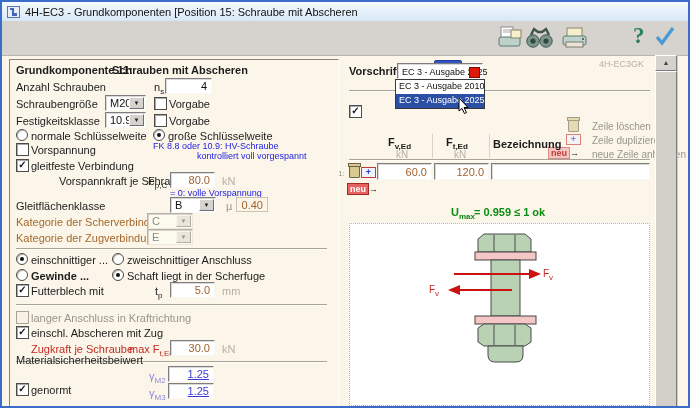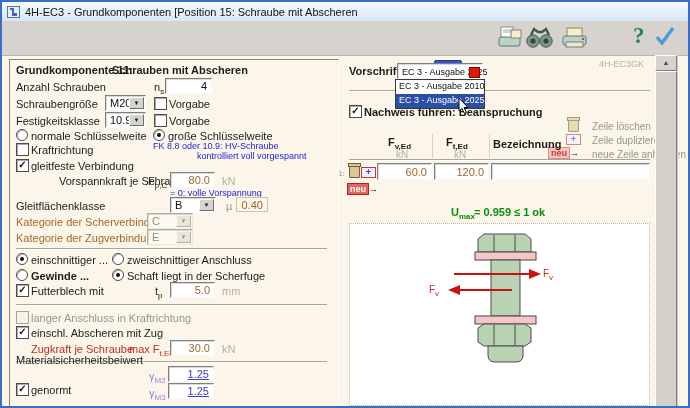--- a/index.html
+++ b/index.html
@@ -142,21 +142,21 @@
   </div>
   <div class="chk" style="left:152px;top:112px;"></div>
   <span class="t" style="left:167px;top:113px;">Vorgabe</span>
 
   <div class="radio" style="left:14px;top:127px;"></div>
   <span class="t" style="left:29px;top:128px;">normale Schlüsselweite</span>
   <div class="radio on" style="left:151px;top:127px;"></div>
   <span class="t" style="left:166px;top:128px;">große Schlüsselweite</span>
 
   <div class="chk" style="left:14px;top:141px;"></div>
-  <span class="t" style="left:29px;top:142px;">Kraftrichtung</span>
+  <span class="t" style="left:29px;top:142px;">Vorspannung</span>
   <span class="t s9 blue" style="left:151px;top:139px;">FK 8.8 oder 10.9: HV-Schraube</span>
   <span class="t s9 blue" style="left:151px;top:149px;padding-left:44px;">kontrolliert voll vorgespannt</span>
 
   <div class="chk" style="left:14px;top:157px;"><span>✓</span></div>
   <span class="t" style="left:29px;top:158px;">gleitfeste Verbindung</span>
 
   <span class="t" style="left:29px;top:173px;margin-left:28px;">Vorspannkraft je Schraube</span>
   <span class="t" style="left:146px;top:173px;"><span>F</span><sub>p,C</sub></span>
   <input class="inp" style="left: 168px; top: 170px; width: 45px;" value="80.0">
   <span class="t unit" style="left:220px;top:173px;">kN</span>
@@ -234,21 +234,20 @@
 
   <div class="ddl" style="left:393px;top:77px;width:88px;">
     <div class="ddi">EC 3 - Ausgabe 2010</div>
     <div class="ddi sel">EC 3 - Ausgabe 2025</div>
   </div>
   <svg style="position:absolute;left:456px;top:95px;z-index:6;" width="13" height="18">
     <path d="M1,1 L1,14 L4,11.5 L6.5,16.5 L8.5,15.5 L6,10.5 L10,10.5 Z" fill="#fff" stroke="#000" stroke-width="1"></path>
   </svg>
 
   <div class="chk" style="left:347px;top:103px;"><span>✓</span></div>
-  <span class="t b" style="left:362px;top:104px;">Nachweis führen:  Beanspruchung</span>
 
   <div class="trash" style="left:566px;top:117px;opacity:.6;"></div>
   <span class="t s10 gray" style="left:590px;top:119px;">Zeile löschen</span>
   <div class="dup" style="left:564px;top:132px;opacity:.6;"><span>+</span></div>
   <span class="t s10 gray" style="left:590px;top:133px;">Zeile duplizieren</span>
   <span class="neu dim" style="left:546px;top:145px;">neu</span>
   <span class="neuarrow" style="left:568px;top:146px;">→</span>
   <span class="t s10 gray" style="left:590px;top:147px;">neue Zeile anhängen</span>
 
   <span class="t b" style="left:386px;top:134px;"><span>F</span><sub>v,Ed</sub></span>

